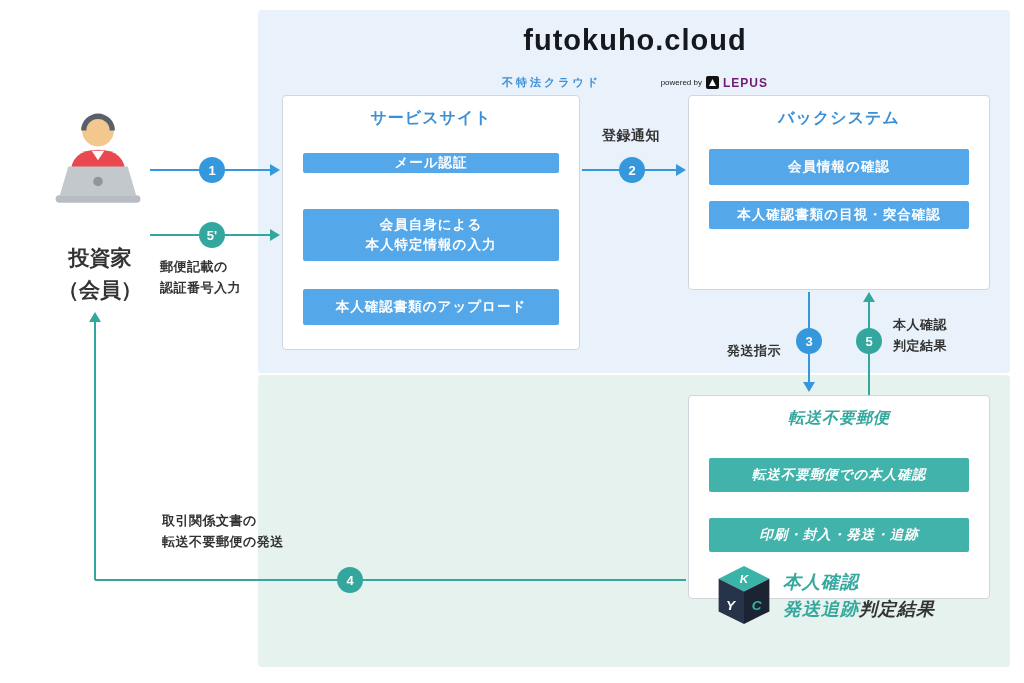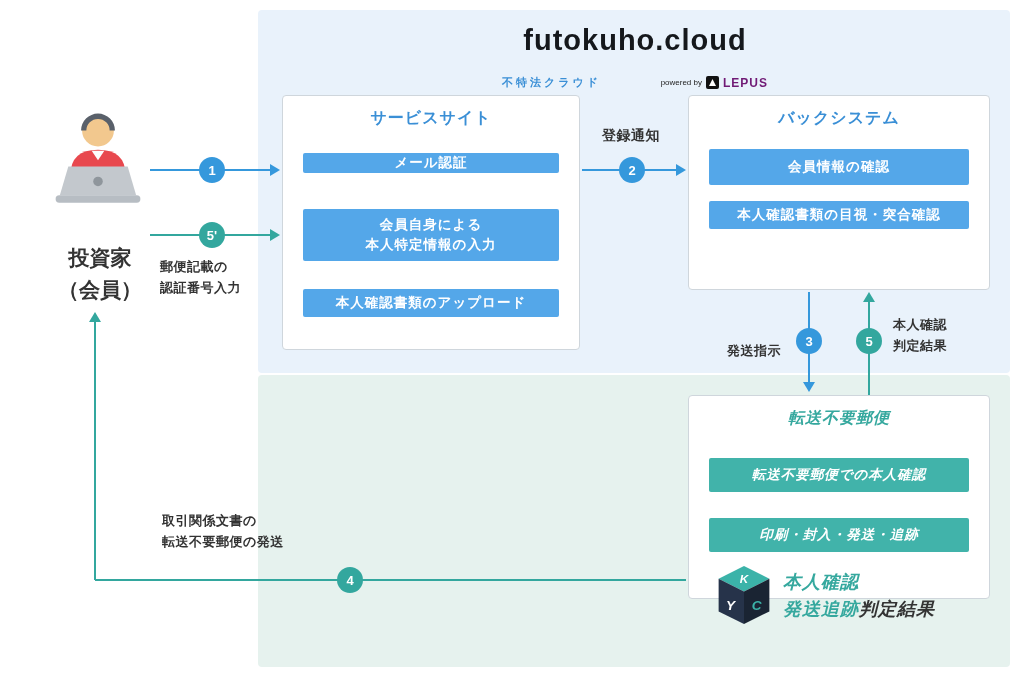--- a/index.html
+++ b/index.html
@@ -94,21 +94,21 @@
     <rect x="10" y="87" width="80" height="7" rx="3.5" fill="#b7bdc3"></rect>
   </svg>
   <div class="actor-label">投資家
 （会員）</div>
 
   <div class="box box-service">
     <div class="box-title blue-title">サービスサイト</div>
     <div class="btn btn-blue" style="top:57px; height:20px;">メール認証</div>
     <div class="btn btn-blue" style="top:113px; height:52px;">会員自身による
 本人特定情報の入力</div>
-    <div class="btn btn-blue" style="top:193px; height:28px;">本人確認書類のアップロード</div>
+    <div class="btn btn-blue" style="top:193px; height:36px;">本人確認書類のアップロード</div>
   </div>
 
   <div class="box box-back">
     <div class="box-title blue-title">バックシステム</div>
     <div class="btn btn-blue" style="top:53px; height:36px;">会員情報の確認</div>
     <div class="btn btn-blue" style="top:105px; height:28px;">本人確認書類の目視・突合確認</div>
   </div>
 
   <div class="box box-mail">
     <div class="box-title teal-title">転送不要郵便</div>

